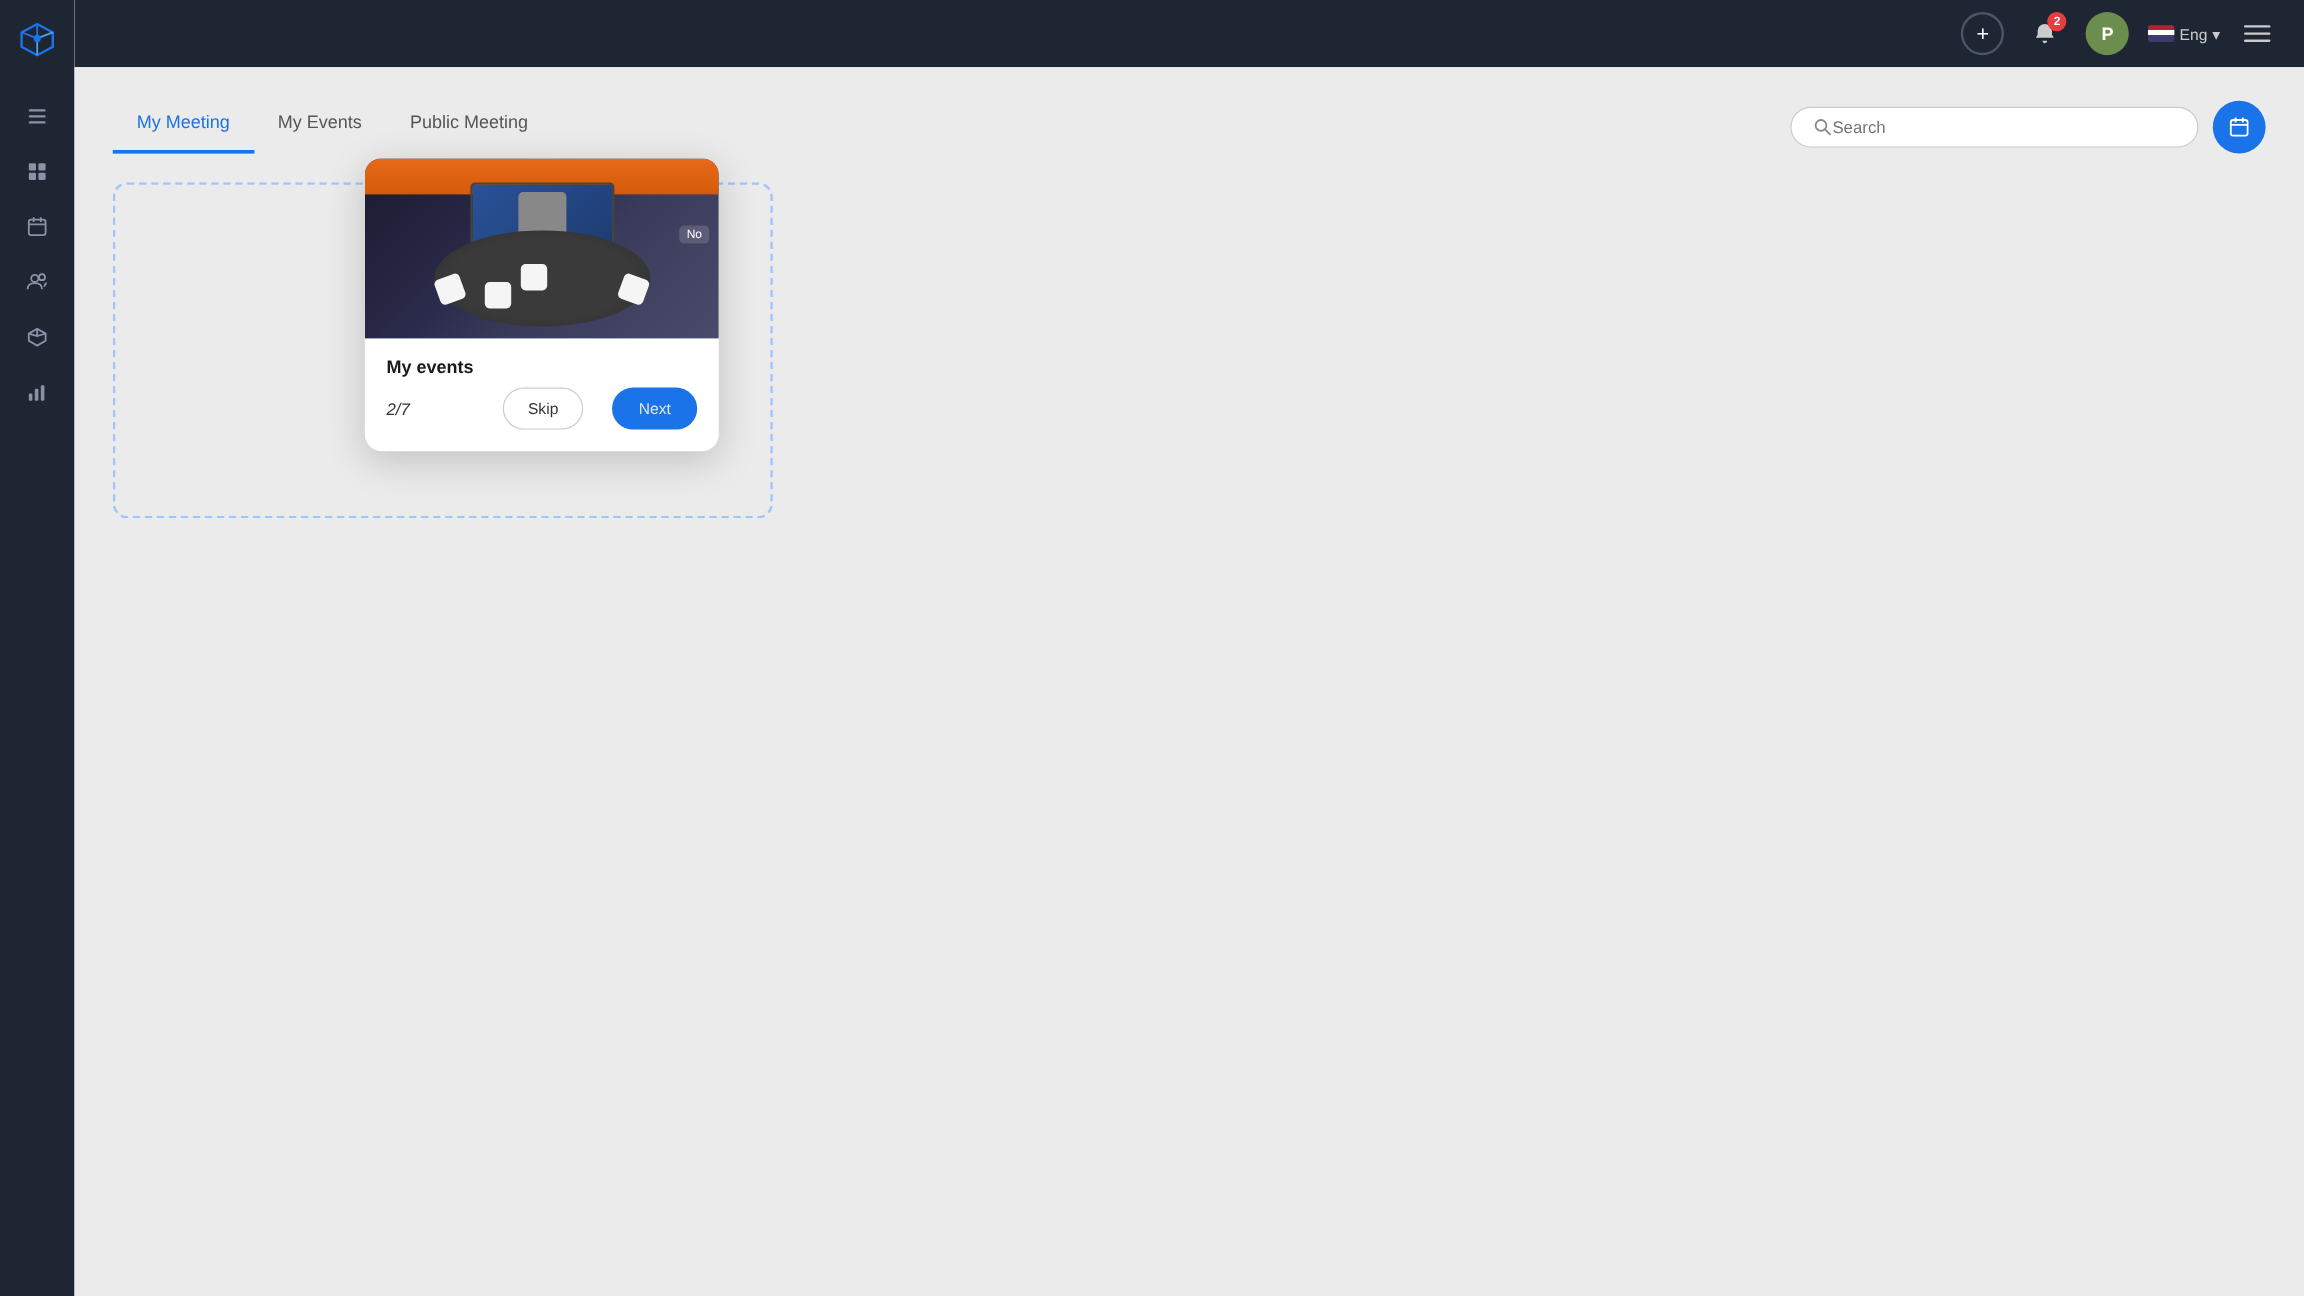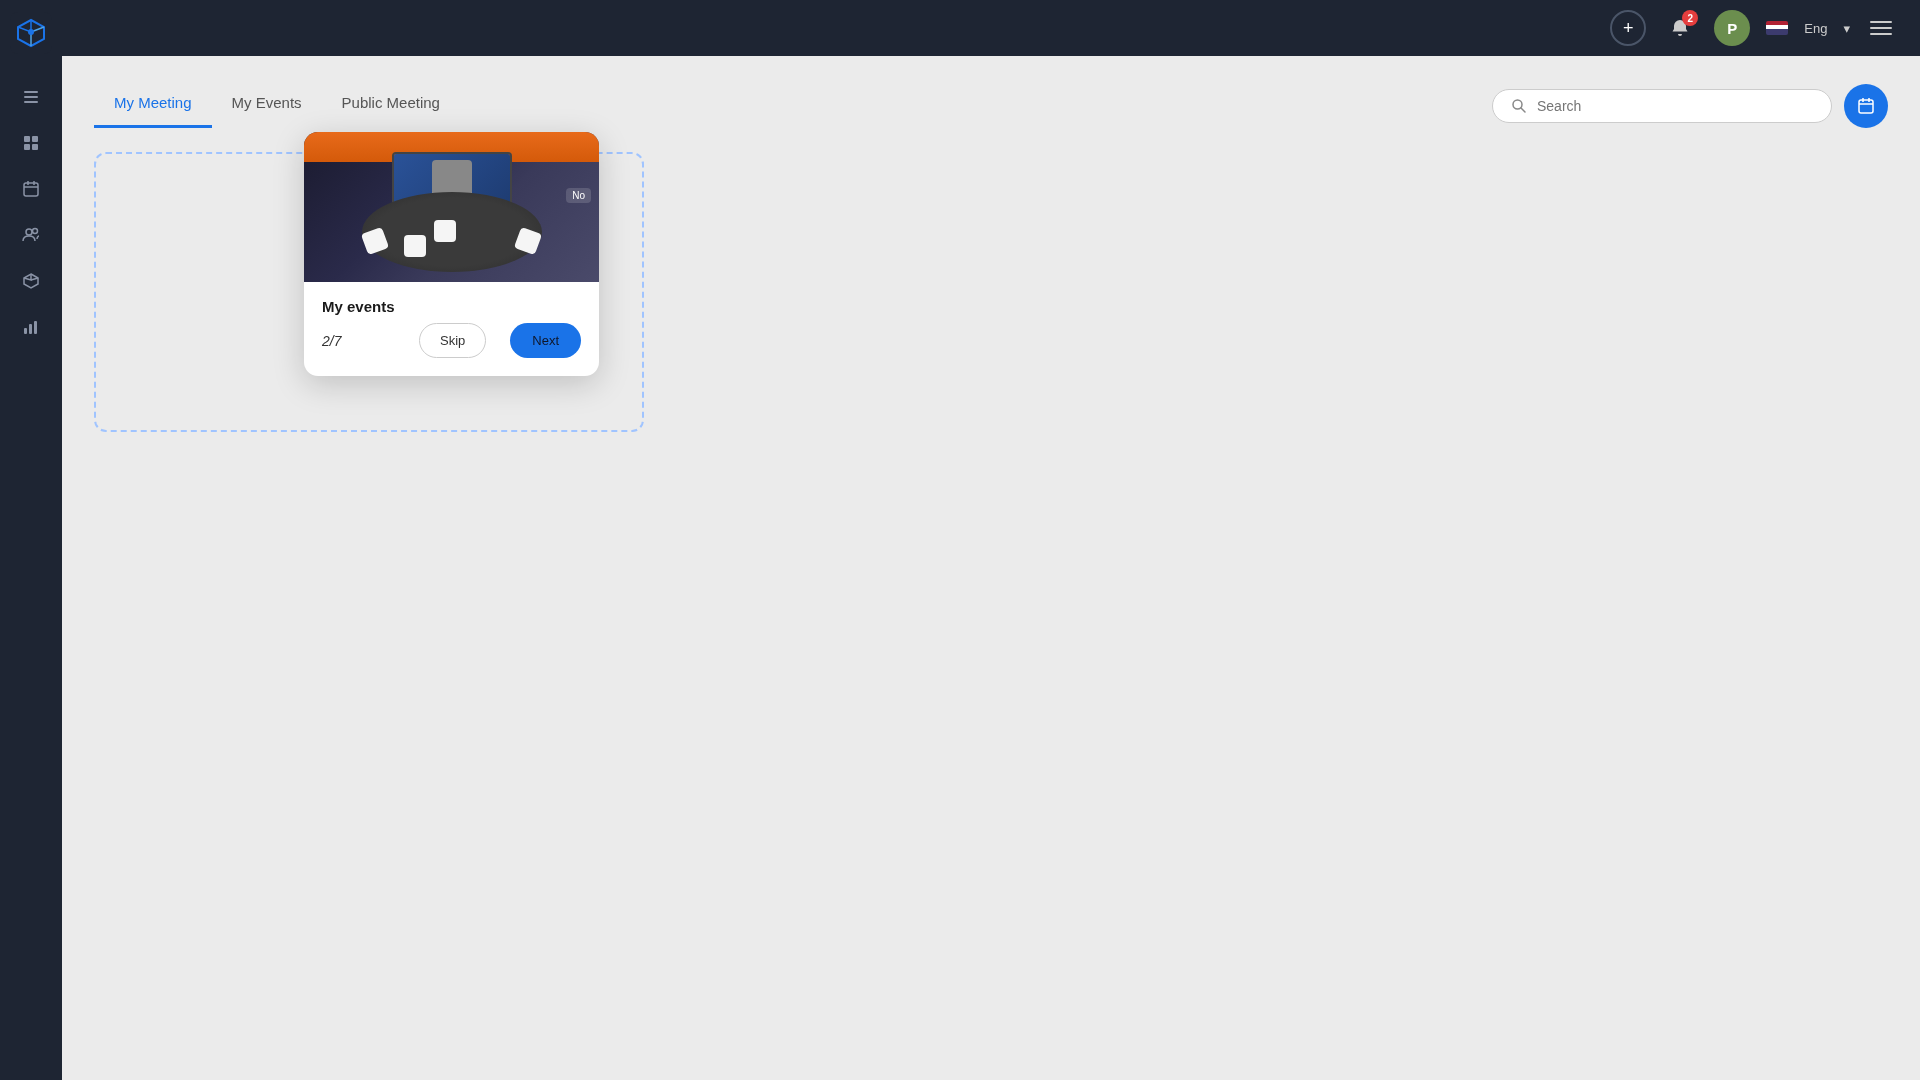--- a/index.html
+++ b/index.html
@@ -98,21 +98,21 @@
       display: flex;
       align-items: center;
       justify-content: center;
       font-weight: bold;
       font-size: 15px;
       cursor: pointer;
     }
     .lang-btn {
       display: flex;
       align-items: flex-start;
-      gap: 16px;
+      gap: 4px;
       color: #ccc;
       cursor: pointer;
       font-size: 13px;
     }
     .flag {
       width: 22px;
       height: 14px;
       background: linear-gradient(to bottom, #B22234 0%, #B22234 30%, #fff 30%, #fff 60%, #3C3B6E 60%, #3C3B6E 100%);
       border-radius: 2px;
     }
@@ -166,21 +166,20 @@
       align-items: center;
       gap: 12px;
     }
     .search-box {
       display: flex;
       align-items: center;
       background: #fff;
       border: 1.5px solid #ccc;
       border-radius: 50px;
       padding: 8px 18px;
-      gap: 10px;
       width: 340px;
     }
     .search-icon { color: #888; font-size: 16px; }
     .search-input {
       border: none;
       outline: none;
       font-size: 14px;
       color: #333;
       flex: 1;
       background: transparent;
@@ -351,21 +350,21 @@
       color: #333;
       font-size: 13px;
       cursor: pointer;
       font-weight: 500;
     }
     .next-btn {
       padding: 9px 22px;
       border: none;
       border-radius: 50px;
       background: #1a73e8;
-      color: #0f172a;
+      color: #e5e5e5;
       font-size: 13px;
       cursor: pointer;
       font-weight: 500;
     }
   </style>
 </head>
 <body>
 
 <div class="sidebar">
 

